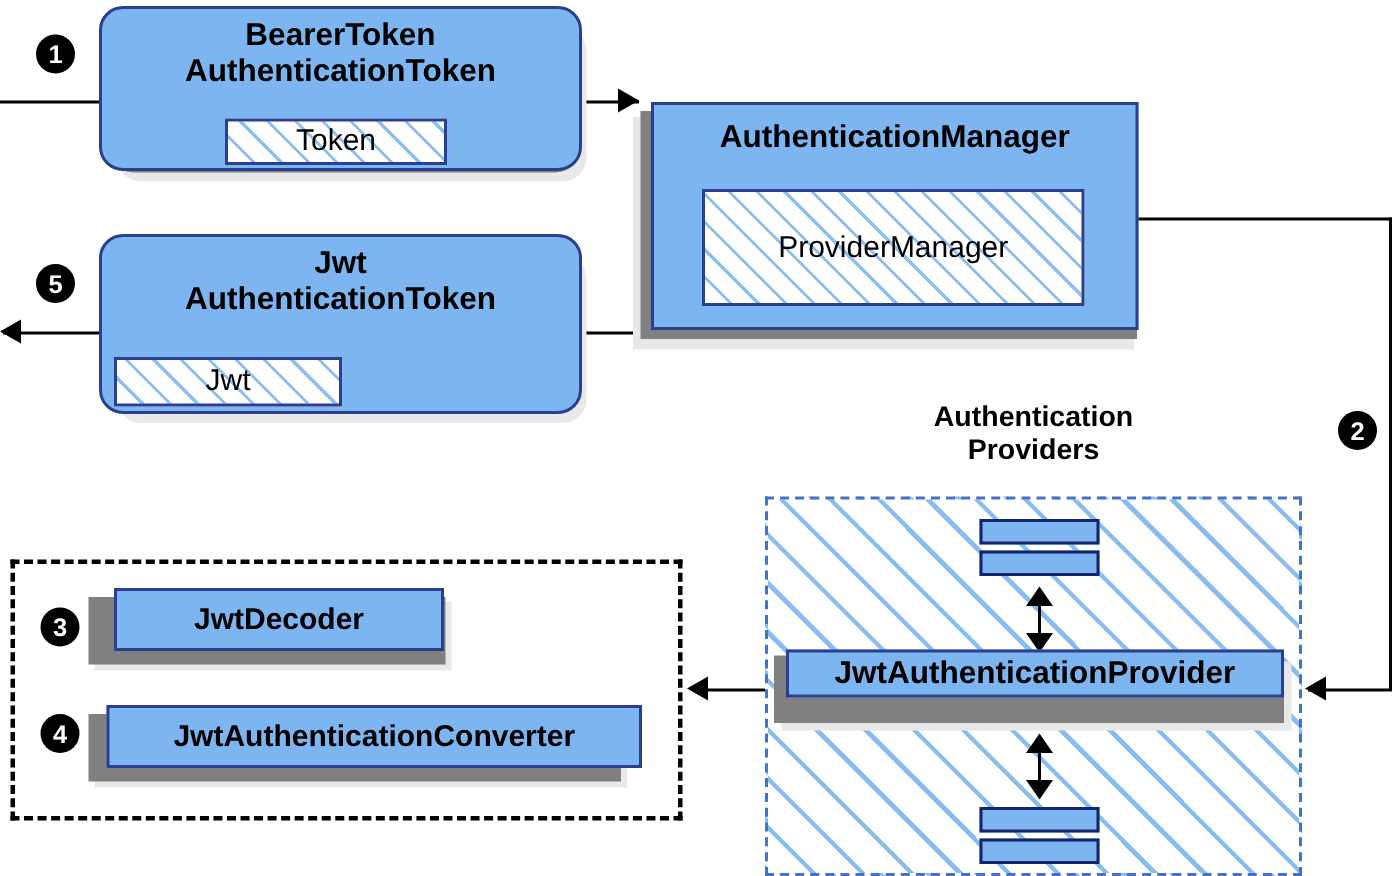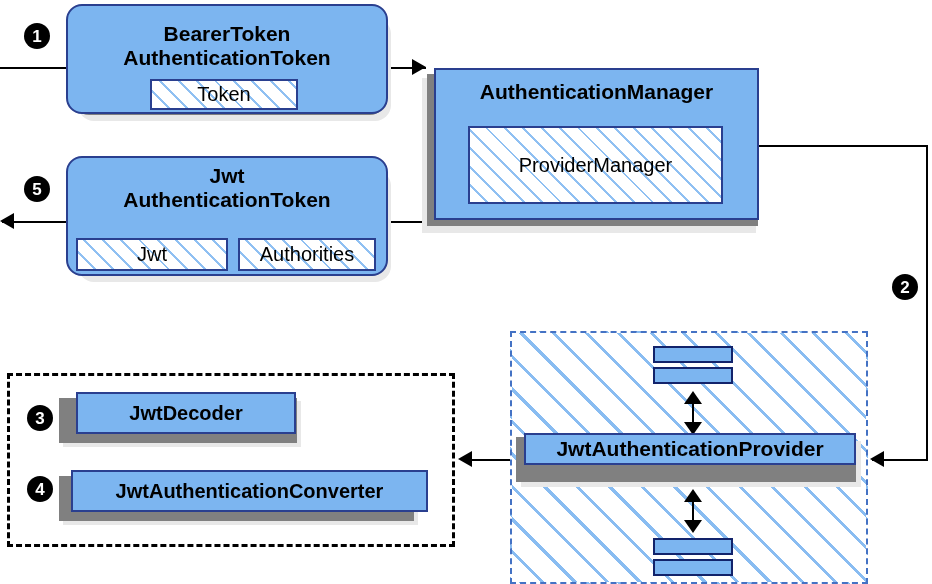--- a/index.html
+++ b/index.html
@@ -77,20 +77,24 @@
   <div class="arrow arrow-l" style="left:870px;top:451px;"></div>
 
   <div class="hline" style="left:472px;top:459px;width:50px;"></div>
   <div class="arrow arrow-l" style="left:458px;top:451px;"></div>
 
   <div class="hline" style="left:388px;top:221px;width:44px;"></div>
 
   <div class="hline" style="left:2px;top:221px;width:70px;"></div>
   <div class="arrow arrow-l" style="left:0px;top:213px;"></div>
 
+  <div class="grp-title" style="left:510px;top:268px;width:358px;">
+    <div>Authentication</div>
+    <div>Providers</div>
+  </div>
 
   <div class="dashed-hatch-group" style="left:510px;top:331px;width:358px;height:253px;"></div>
 
   <div class="bar" style="left:653px;top:346px;width:80px;height:17px;"></div>
   <div class="bar" style="left:653px;top:367px;width:80px;height:17px;"></div>
 
   <div class="arrow arrow-u" style="left:684px;top:391px;"></div>
   <div class="vline" style="left:692px;top:396px;height:31px;"></div>
   <div class="arrow arrow-d" style="left:684px;top:422px;"></div>
 
@@ -118,33 +122,32 @@
   <div class="shadow-light" style="left:422px;top:78px;width:334px;height:155px;"></div>
   <div class="shadow-dark" style="left:427px;top:74px;width:331px;height:152px;"></div>
   <div class="node" style="left:434px;top:68px;width:325px;height:152px;display:block;">
     <div class="t21" style="text-align:center;margin-top:10px;font-weight:bold;">AuthenticationManager</div>
   </div>
   <div class="hatchbox t20" style="left:468px;top:126px;width:255px;height:78px;">ProviderManager</div>
 
   <div class="shadow-light rounded" style="left:78px;top:18px;width:313px;height:103px;"></div>
   <div class="shadow-dark rounded" style="left:73px;top:14px;width:313px;height:101px;"></div>
   <div class="node rounded" style="left:66px;top:4px;width:322px;height:110px;display:block;">
-    <div class="t21" style="text-align:center;margin-top:16px;">BearerToken</div>
+    <div class="t21" style="text-align:center;margin-top:6px;">BearerToken</div>
     <div class="t21" style="text-align:center;">AuthenticationToken</div>
   </div>
   <div class="hatchbox t20" style="left:150px;top:79px;width:148px;height:31px;">Token</div>
 
   <div class="shadow-light rounded" style="left:78px;top:170px;width:313px;height:112px;"></div>
   <div class="shadow-dark rounded" style="left:73px;top:166px;width:313px;height:110px;"></div>
   <div class="node rounded" style="left:66px;top:156px;width:322px;height:120px;display:block;">
     <div class="t21" style="text-align:center;margin-top:6px;">Jwt</div>
     <div class="t21" style="text-align:center;">AuthenticationToken</div>
   </div>
   <div class="hatchbox t20" style="left:76px;top:238px;width:152px;height:33px;">Jwt</div>
-  <div class="hatchbox t20" style="left:238px;top:238px;width:138px;height:33px;">Authorities</div>
 
   <div class="bullet" style="left:24px;top:23px;">1</div>
   <div class="bullet" style="left:24px;top:176px;">5</div>
   <div class="bullet" style="left:892px;top:274px;">2</div>
   <div class="bullet" style="left:27px;top:405px;">3</div>
   <div class="bullet" style="left:27px;top:476px;">4</div>
 
 </div>
 
 </body></html>

